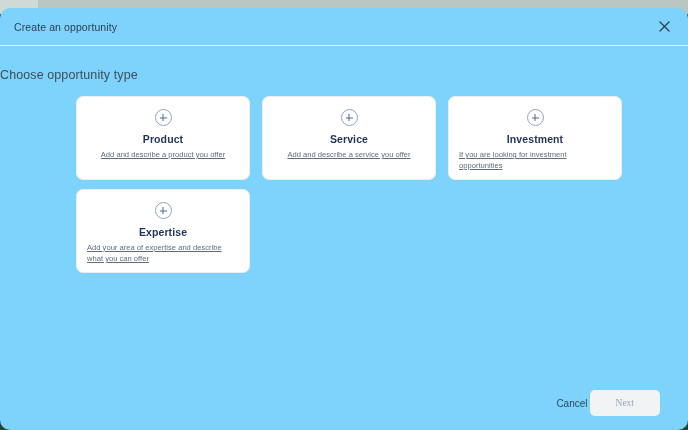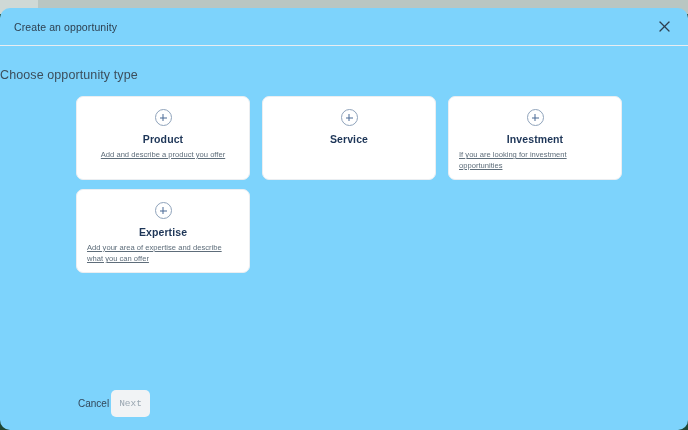--- a/index.html
+++ b/index.html
@@ -152,41 +152,41 @@
     line-height: 1.45;
     max-width: 152px;
     text-decoration: underline;
   }
 
   
   .modal-footer {
     flex: 0 0 54px;
     display: flex;
     align-items: center;
-    justify-content: flex-start;
+    justify-content: flex-end;
     padding: 0 28px 0 76px;
   }
   .cancel-link {
     font-size: 10px;
     color: #32475a;
     background: none;
     border: none;
     cursor: pointer;
     font-family: inherit;
     padding: 4px 2px;
   }
 
   .next-btn {
     font-size: 9.5px;
     color: #9aa6b1;
     background: #f1f3f5;
     border: none;
     border-radius: 5px;
-    padding: 8px 8px;
-    font-family: Liberation Mono, monospace;
+    padding: 8px 26px;
+    font-family: Liberation Serif, serif;
     cursor: default;
   }
 </style>
 </head>
 <body>
 
 <div class="backdrop-strip">
   <div class="bar-left"></div>
   <div class="dot"></div>
 </div>
@@ -210,20 +210,21 @@
 
       <div class="opp-card">
         <div class="plus-icon"></div>
         <div class="card-title">Product</div>
         <div class="card-desc">Add and describe a product you offer</div>
       </div>
 
       <div class="opp-card">
         <div class="plus-icon"></div>
         <div class="card-title">Service</div>
+        <div class="card-desc">Add and describe a service you offer</div>
       </div>
 
 
 
       <div class="opp-card">
         <div class="plus-icon"></div>
         <div class="card-title">Investment</div>
         <div class="card-desc">If you are looking for investment opportunities</div>
       </div>
 

